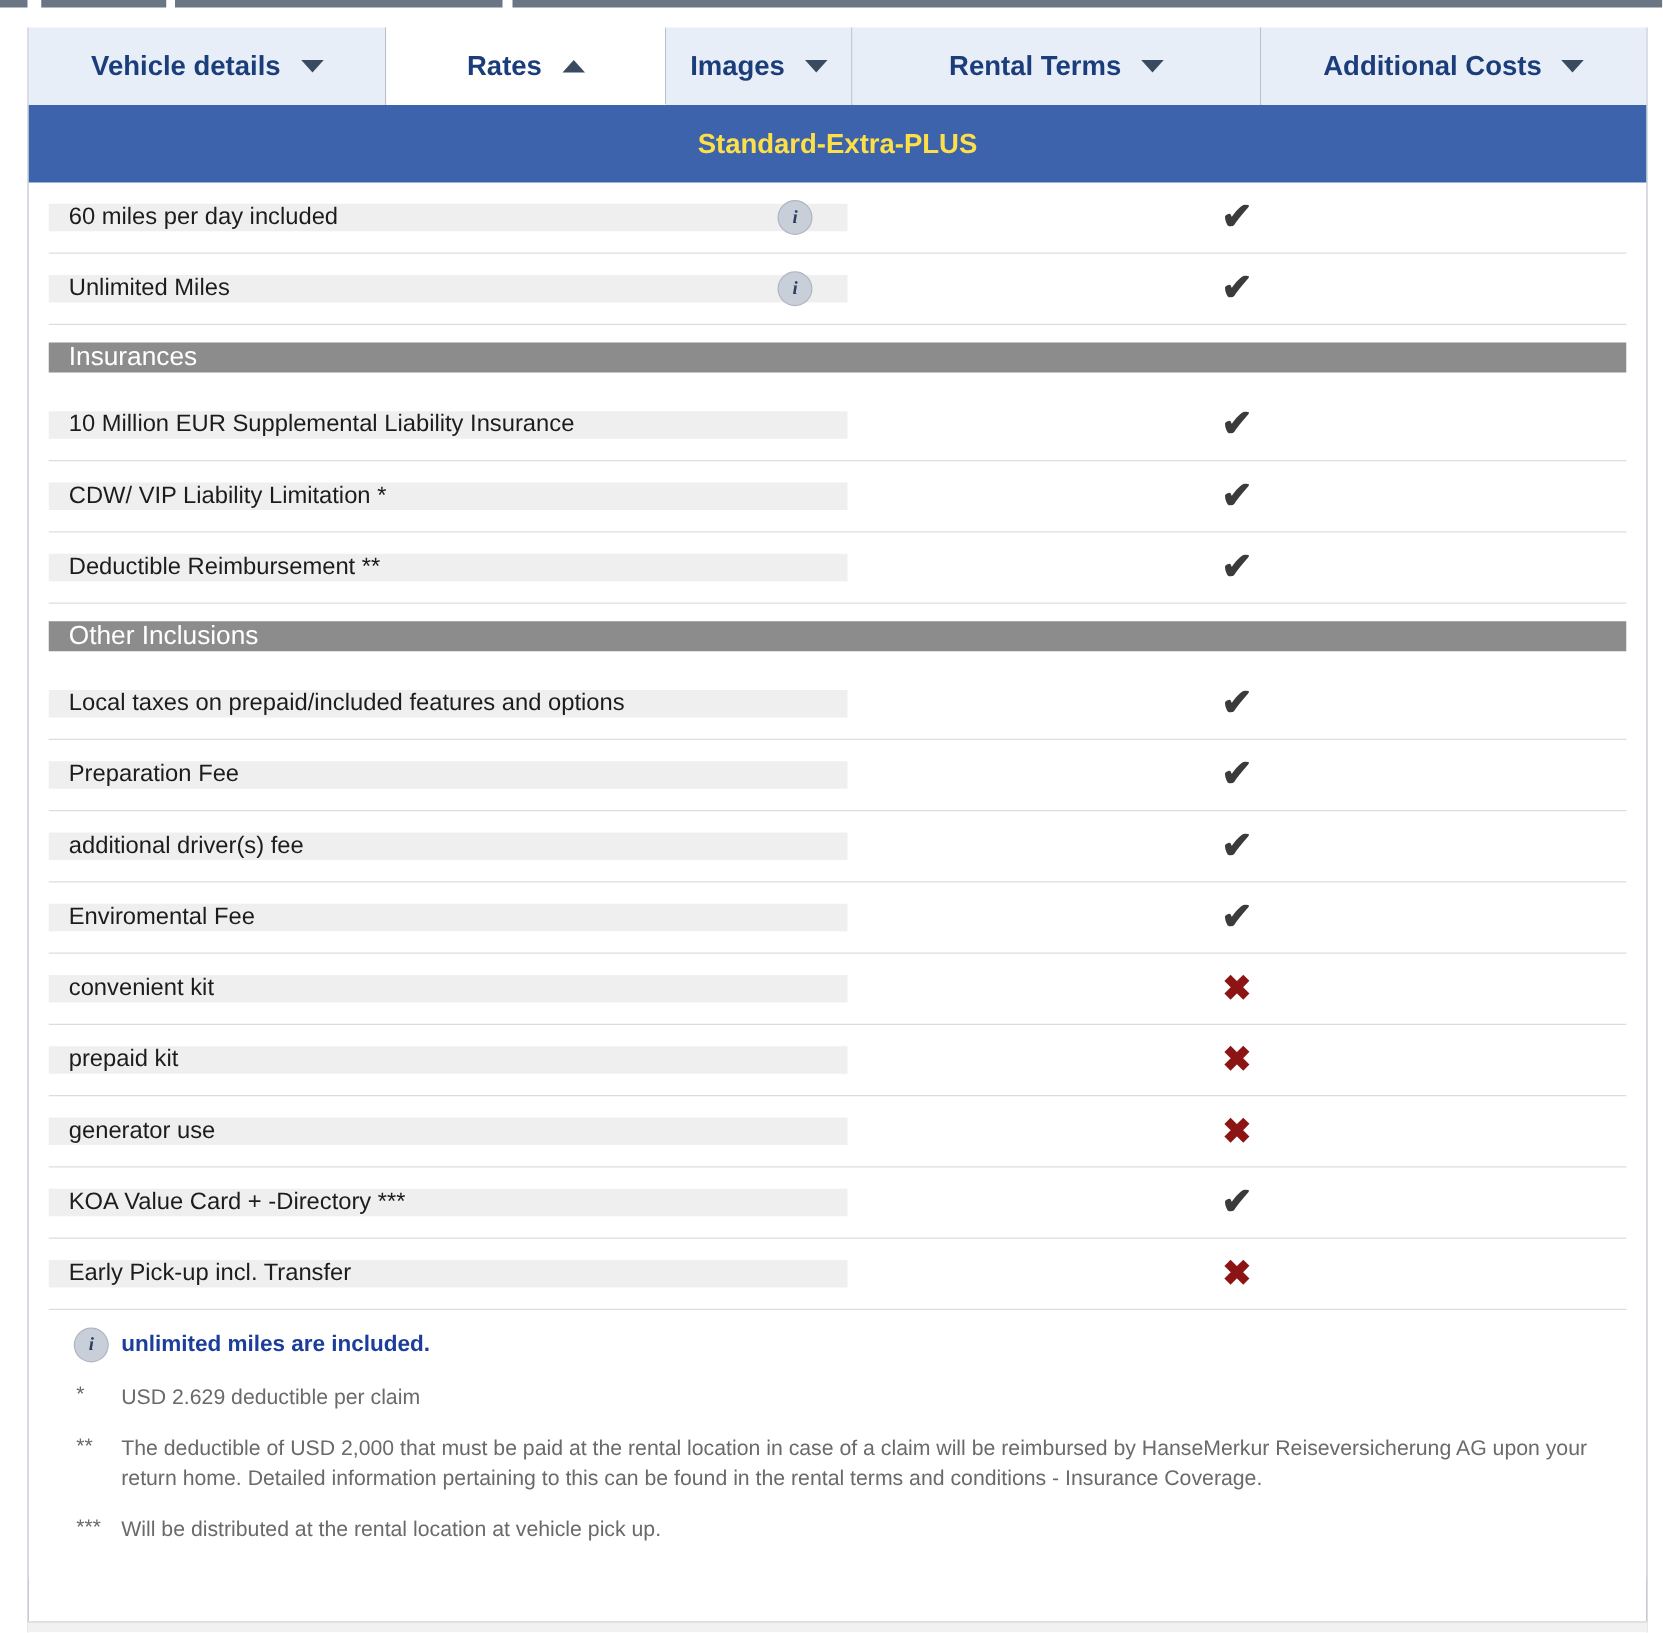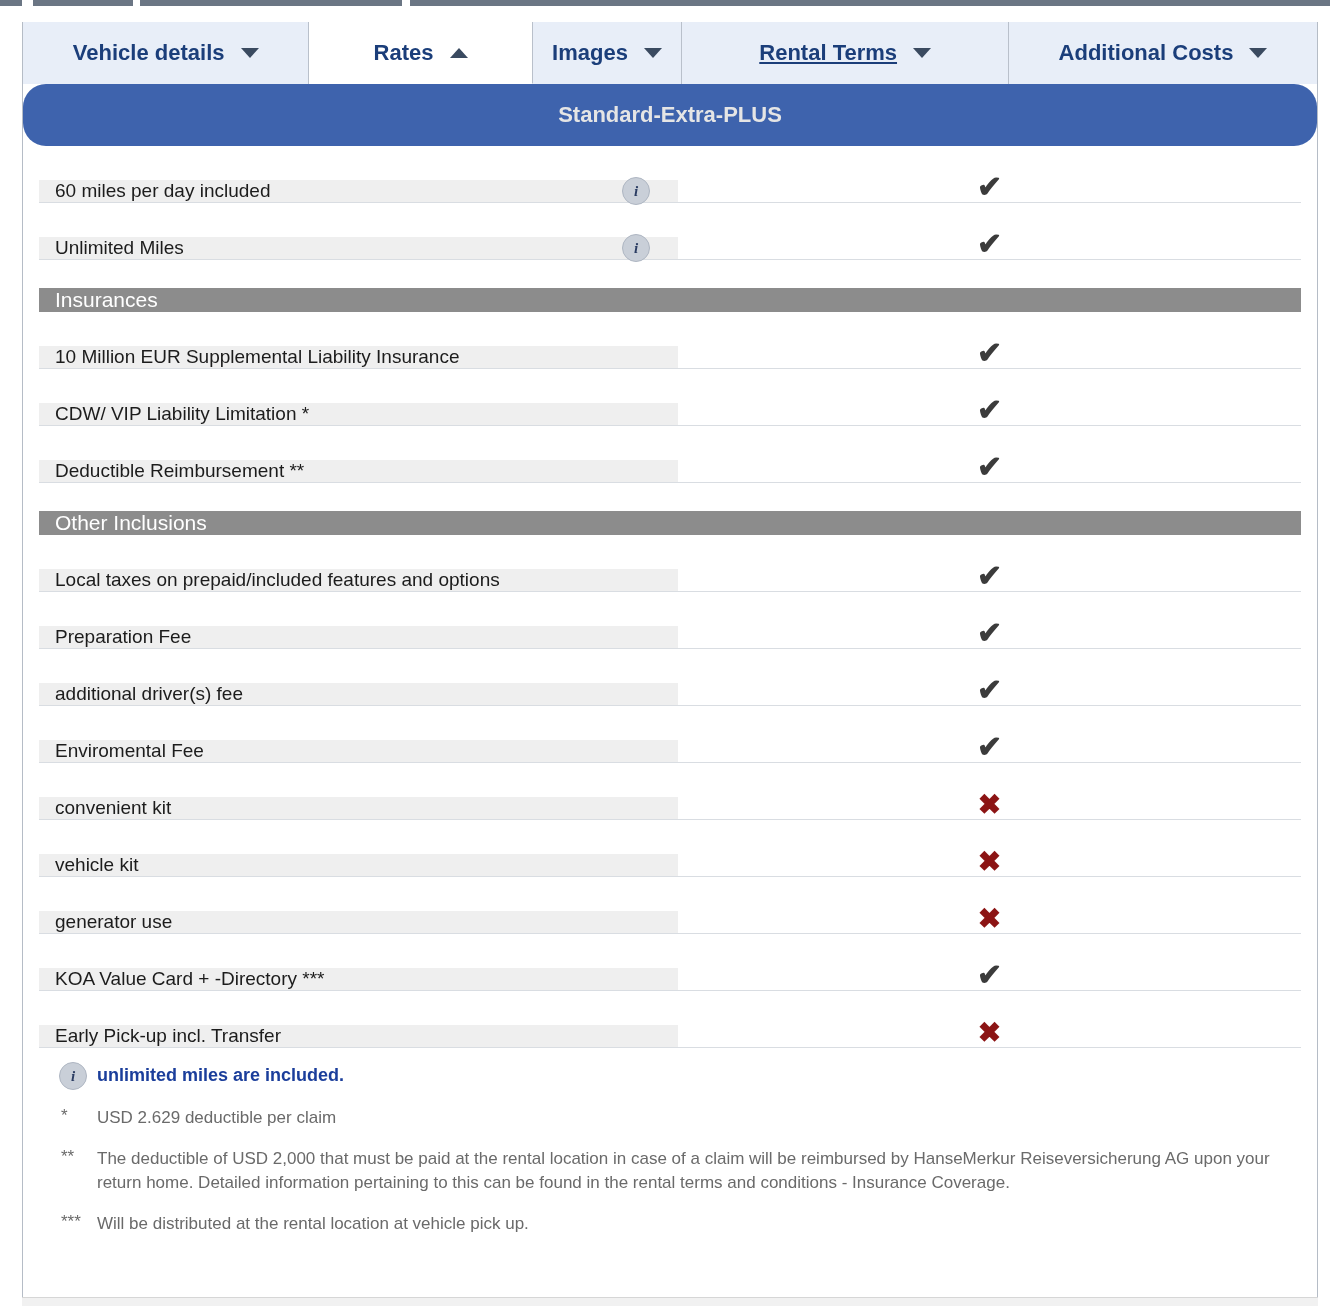--- a/index.html
+++ b/index.html
@@ -66,21 +66,21 @@
     font-size: 22px;
     font-weight: bold;
     cursor: pointer;
     height: 62px;
     position: relative;
     top: 0;
   }
   .tab.t1 { width: 291px; border-left: none; }
   .tab.t2 { width: 152px; }
   .tab.t3 { width: 227px; }
-  .tab.t4 { width: 332px; text-decoration: underline; }
+  .tab.t4 { width: 332px; }
   .tab.t5 { width: 313px; border-right: none; }
   .tab.active {
     background: #ffffff;
     border-bottom: 1px solid #ffffff;
     color: #1b3e7a;
   }
   .caret {
     display: inline-block;
     width: 0; height: 0;
     border-left: 9px solid transparent;
@@ -106,36 +106,35 @@
     padding-left: 18px;
     box-sizing: border-box;
     font-size: 31px;
     font-weight: bold;
     color: #1b5fbe;
     background: #ffffff;
   }
   .pkg-col {
     flex: 1;
     background: #3e63ad;
-    color: #e5e5e5;
+    color: #fde047;
     display: flex;
     align-items: center;
     justify-content: center;
     font-size: 22px;
     font-weight: bold;
-    border-radius: 23px;
   }
 
   .rows {
     padding: 0 16px 0 16px;
     box-sizing: border-box;
   }
   .row {
     display: flex;
-    align-items: flex-end;
+    align-items: center;
     height: 56px;
     border-bottom: 1px solid #d9dde2;
   }
   .row .label {
     width: 639px;
     box-sizing: border-box;
     background: #efefef;
     display: flex;
     align-items: center;
     padding-left: 16px;
@@ -369,21 +368,21 @@
           <div class="row">
             <div class="label">
               <span>convenient kit</span>
             </div>
             <div class="mark">
               <span class="cross">✖</span>
             </div>
           </div>
           <div class="row">
             <div class="label">
-              <span>vehicle kit</span>
+              <span>prepaid kit</span>
             </div>
             <div class="mark">
               <span class="cross">✖</span>
             </div>
           </div>
           <div class="row">
             <div class="label">
               <span>generator use</span>
             </div>
             <div class="mark">

